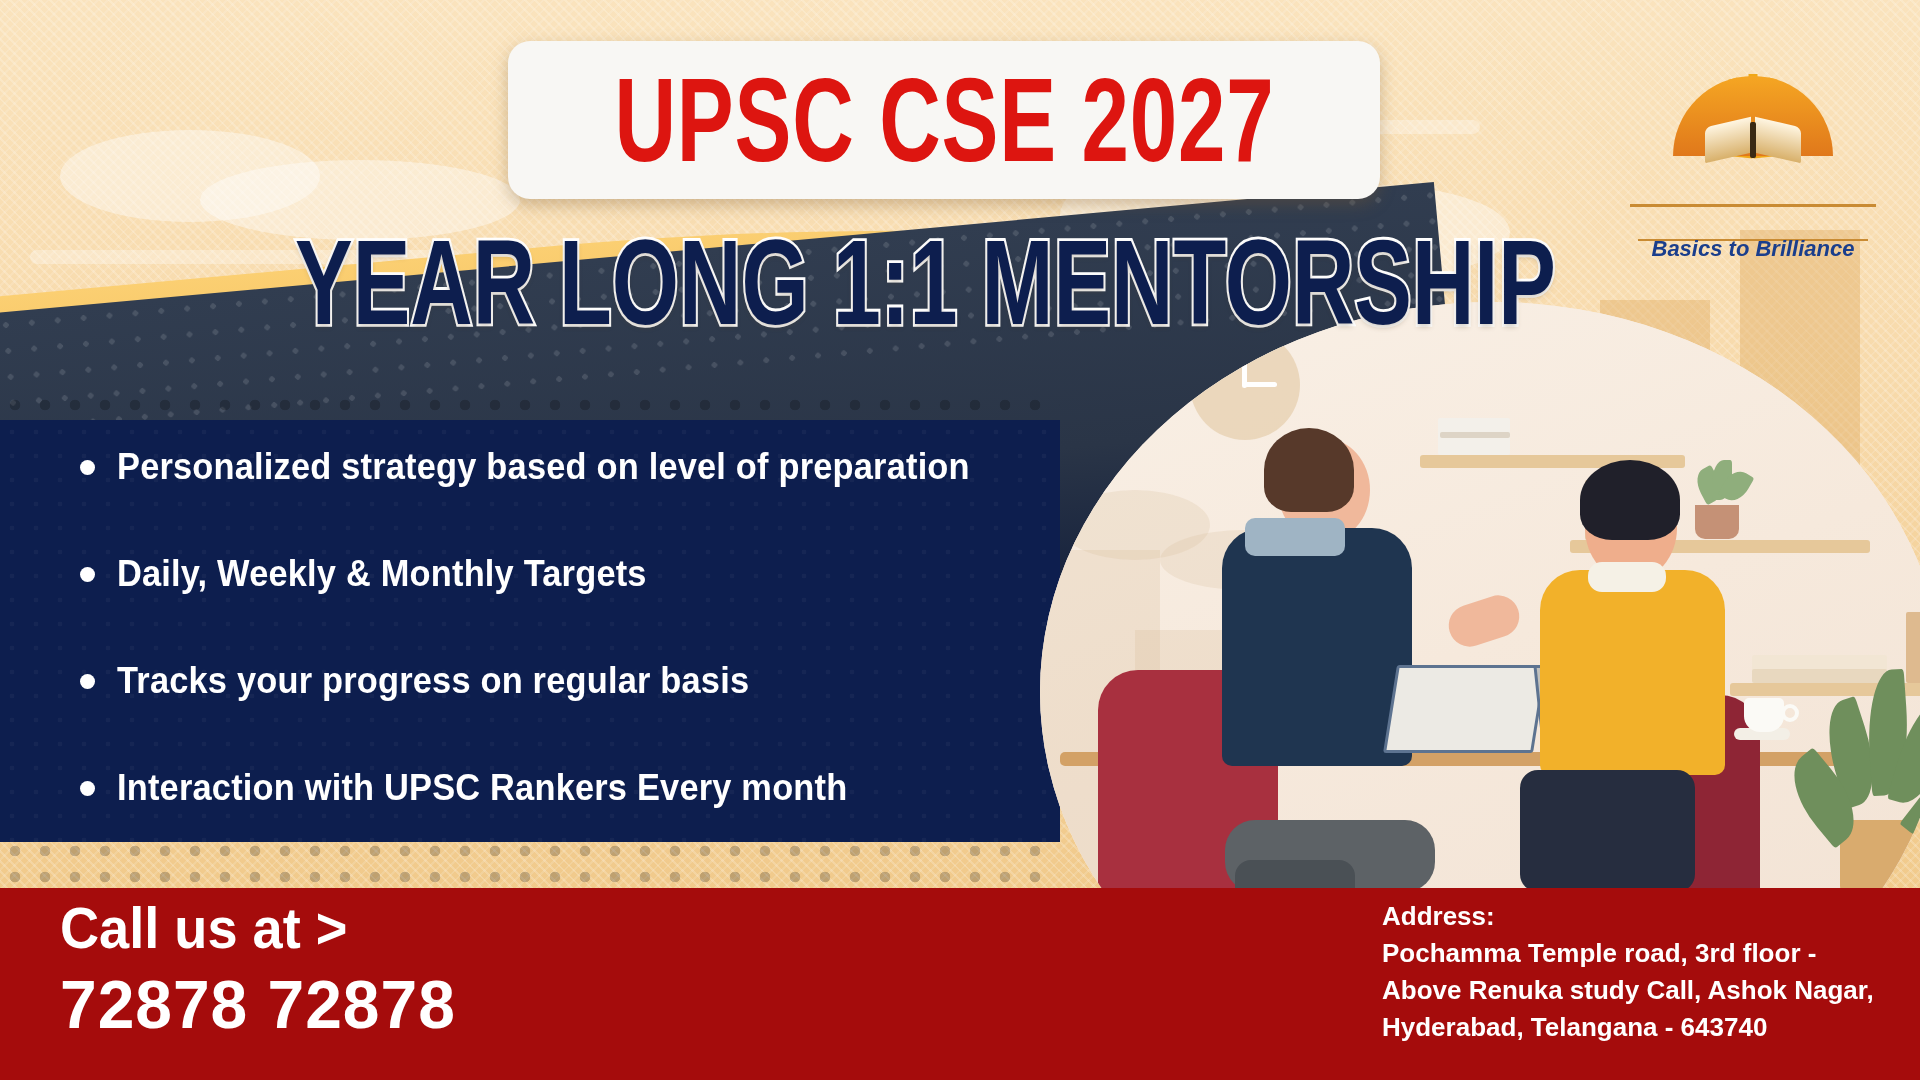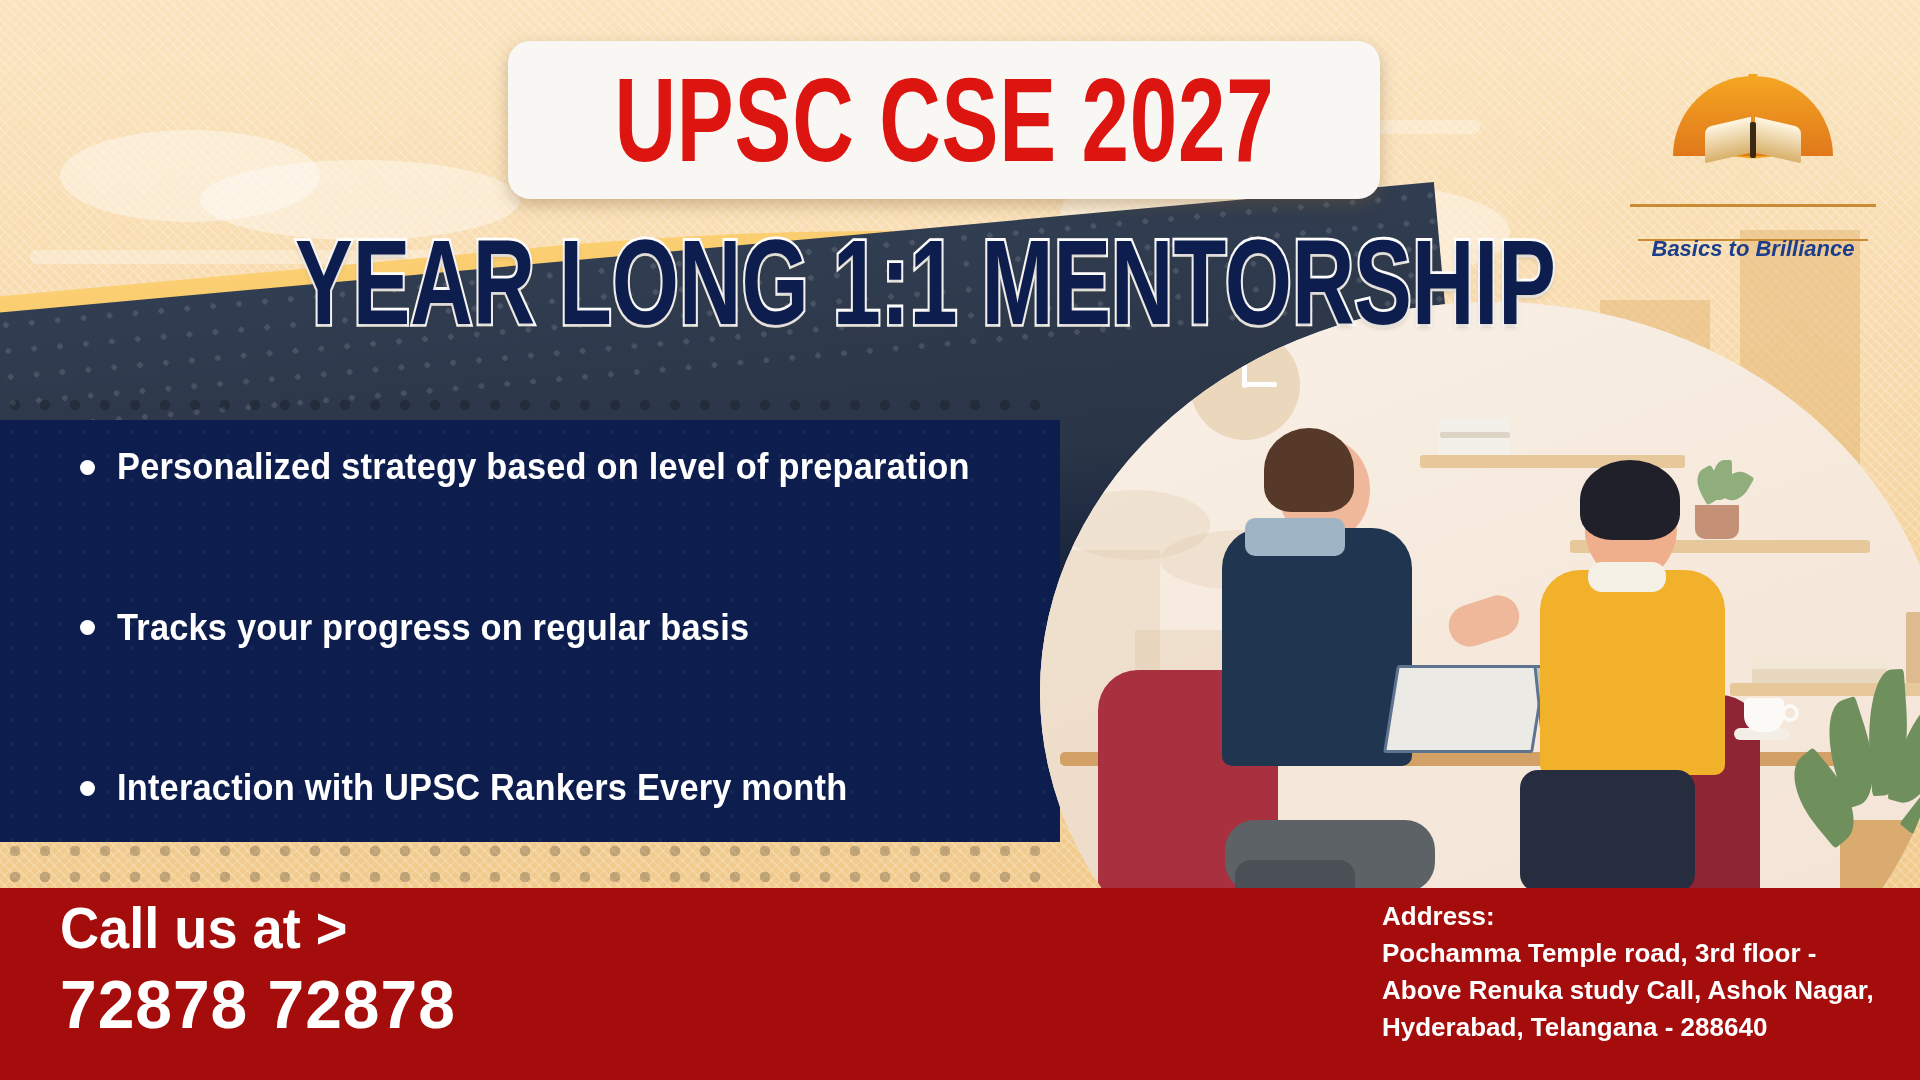--- a/index.html
+++ b/index.html
@@ -239,20 +239,24 @@
   <div class="halftone-strip halftone-top"></div>
   <div class="navy-panel">
     <div class="navy-panel-dots"></div>
   </div>
   <div class="halftone-strip halftone-bot"></div>
 
   <div class="bullets">
     <div class="bullet-row">
       <span class="dot"></span>
       <span class="bullet-text">Personalized strategy based on level of preparation</span>
+    </div>
+    <div class="bullet-row">
+      <span class="dot"></span>
+      <span class="bullet-text">Daily, Weekly &amp; Monthly Targets</span>
     </div>
     <div class="bullet-row">
       <span class="dot"></span>
       <span class="bullet-text">Tracks your progress on regular basis</span>
     </div>
     <div class="bullet-row">
       <span class="dot"></span>
       <span class="bullet-text">Interaction with UPSC Rankers Every month</span>
     </div>
   </div>
@@ -359,16 +363,16 @@
   </div>
 
   <div class="footer"></div>
   <div class="call-label">Call us at &gt;</div>
   <div class="call-number">72878 72878</div>
 
   <div class="address">
     <div class="addr-line">Address:</div>
     <div class="addr-line">Pochamma Temple road, 3rd floor -</div>
     <div class="addr-line">Above Renuka study Call, Ashok Nagar,</div>
-    <div class="addr-line">Hyderabad, Telangana - 288640</div>
+    <div class="addr-line">Hyderabad, Telangana - 643740</div>
   </div>
 
 </div>
 
 </body></html>

